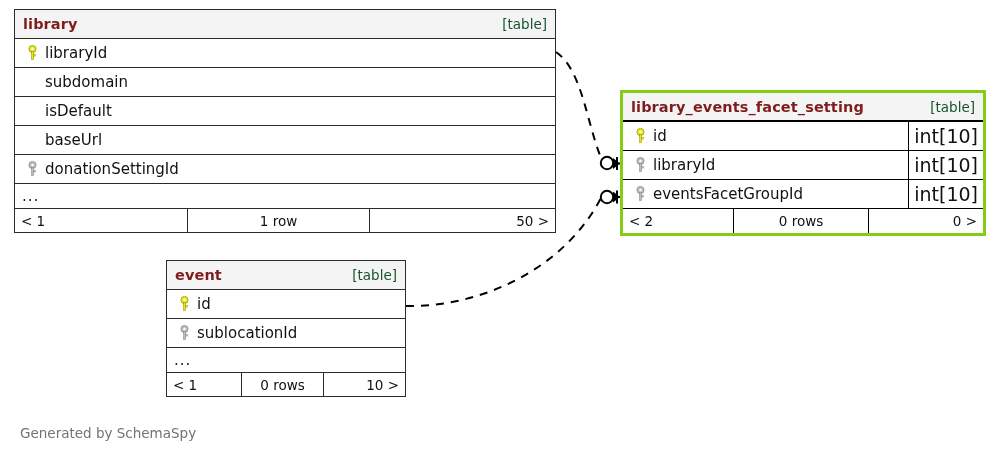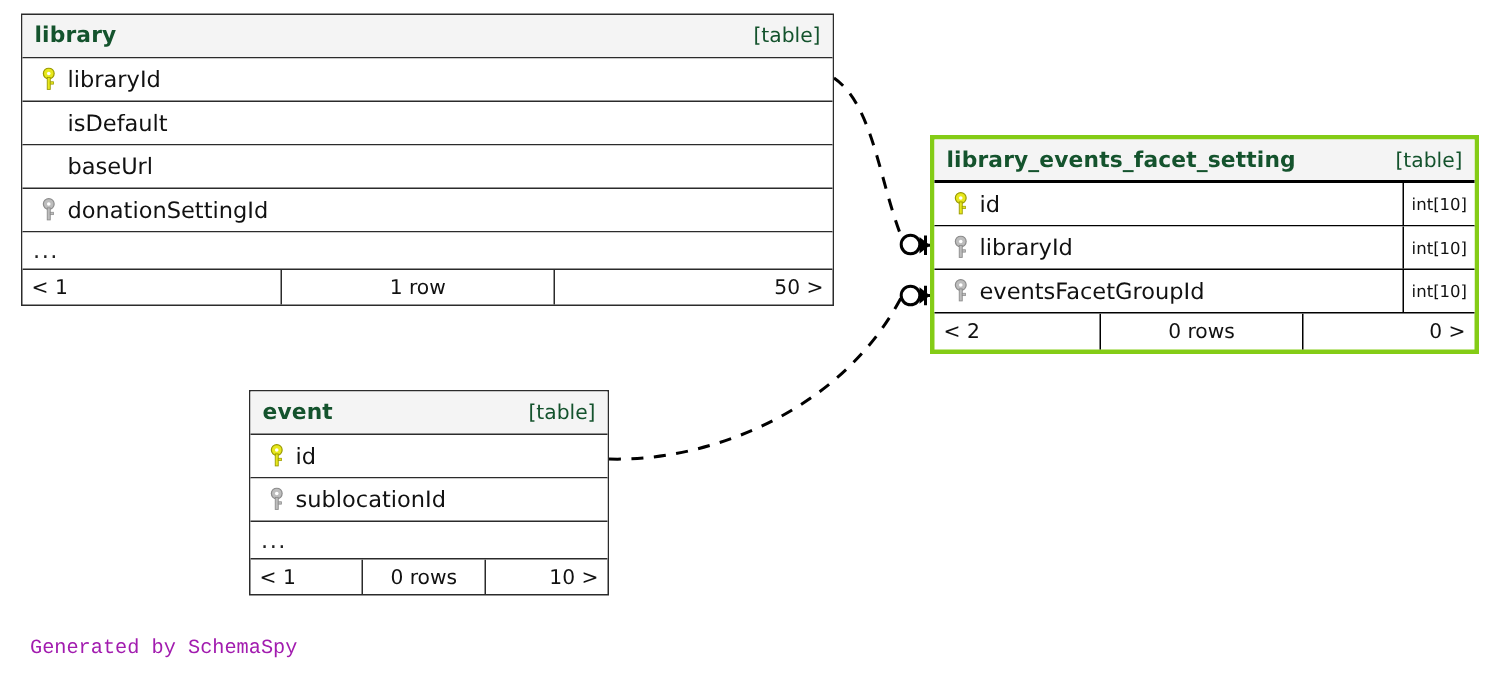--- a/index.html
+++ b/index.html
@@ -18,55 +18,55 @@
   .tbl.normal{border:1.5px solid #2b2b2b;}
   .tbl.focal{border:3px solid #84cc16;}
 
   .tbl-head{
     display:flex;align-items:center;justify-content:space-between;
     background:#f4f4f4;box-sizing:border-box;
     padding:0 8px;
   }
   .tbl.normal .tbl-head{border-bottom:1.5px solid #2b2b2b;}
   .tbl.focal  .tbl-head{border-bottom:2px solid #000000;}
-  .tbl-title{font-weight:bold;font-size:14.5px;color:#14532d;letter-spacing:0.1px;}
+  .tbl-title{font-weight:bold;font-size:14.5px;color:#7f1d1d;letter-spacing:0.1px;}
   .tbl-tag{font-size:13.5px;color:#14532d;}
 
   .row{
     display:flex;align-items:center;box-sizing:border-box;
     position:relative;background:#fff;
   }
   .tbl.normal .row{border-bottom:1.5px solid #2b2b2b;}
   .tbl.focal  .row{border-bottom:1.5px solid #000;}
   .row-main{display:flex;align-items:center;flex:1 1 auto;min-width:0;padding-left:7px;box-sizing:border-box;}
   .keycell{width:20px;flex:0 0 20px;display:flex;align-items:center;justify-content:center;}
   .col-name{font-size:15px;color:#111;white-space:nowrap;padding-left:3px;}
   .col-type{
-    flex:0 0 auto;font-size:11px;color:#111;
+    flex:0 0 auto;font-size:19px;color:#111;
     padding:0 5px;display:flex;align-items:center;height:100%;
     box-sizing:border-box;
     margin-left:24px;
   }
   .tbl.focal .col-type{border-left:1.5px solid #000;}
 
   .row.ellipsis .col-name{padding-left:3px;letter-spacing:1px;color:#222;}
 
   .footer{display:flex;box-sizing:border-box;}
   .footer .fcell{font-size:13.5px;color:#111;display:flex;align-items:center;box-sizing:border-box;}
   .footer .fcell.left{justify-content:flex-start;padding-left:6px;}
   .footer .fcell.mid{justify-content:center;}
   .footer .fcell.right{justify-content:flex-end;padding-right:6px;}
   .tbl.normal .footer .fcell+.fcell{border-left:1.5px solid #2b2b2b;}
   .tbl.focal  .footer .fcell+.fcell{border-left:1.5px solid #000;}
 
   
   .key{display:block;}
 
   .caption{
-    position:absolute;font-size:13.5px;color:#a21caf;white-space:nowrap;font-family:Liberation Mono, monospace;
+    position:absolute;font-size:13.5px;color:#737373;white-space:nowrap;
   }
 </style>
 </head>
 <body>
 
 <div class="canvas">
 
   <svg class="edges" viewBox="0 0 1001 453">
 
     <g>
@@ -99,20 +99,26 @@
             <circle cx="5.5" cy="4" r="3.6" fill="#e8e81c" stroke="#9a9a00" stroke-width="0.8"></circle>
             <circle cx="5.5" cy="4" r="1.2" fill="#ffffff"></circle>
             <rect x="4.5" y="6.6" width="2" height="8" fill="#e8e81c" stroke="#9a9a00" stroke-width="0.6"></rect>
             <rect x="6.5" y="9.5" width="2.2" height="1.6" fill="#e8e81c" stroke="#9a9a00" stroke-width="0.5"></rect>
           </svg>
         </span>
         <span class="col-name">libraryId</span>
       </div>
     </div>
 
+    <div class="row" style="height:29px;">
+      <div class="row-main">
+        <span class="keycell"></span>
+        <span class="col-name">subdomain</span>
+      </div>
+    </div>
 
     <div class="row" style="height:29px;justify-content:center;">
       <div class="row-main">
         <span class="keycell"></span>
         <span class="col-name">isDefault</span>
       </div>
     </div>
 
     <div class="row" style="height:29px;justify-content:flex-end;">
       <div class="row-main">

